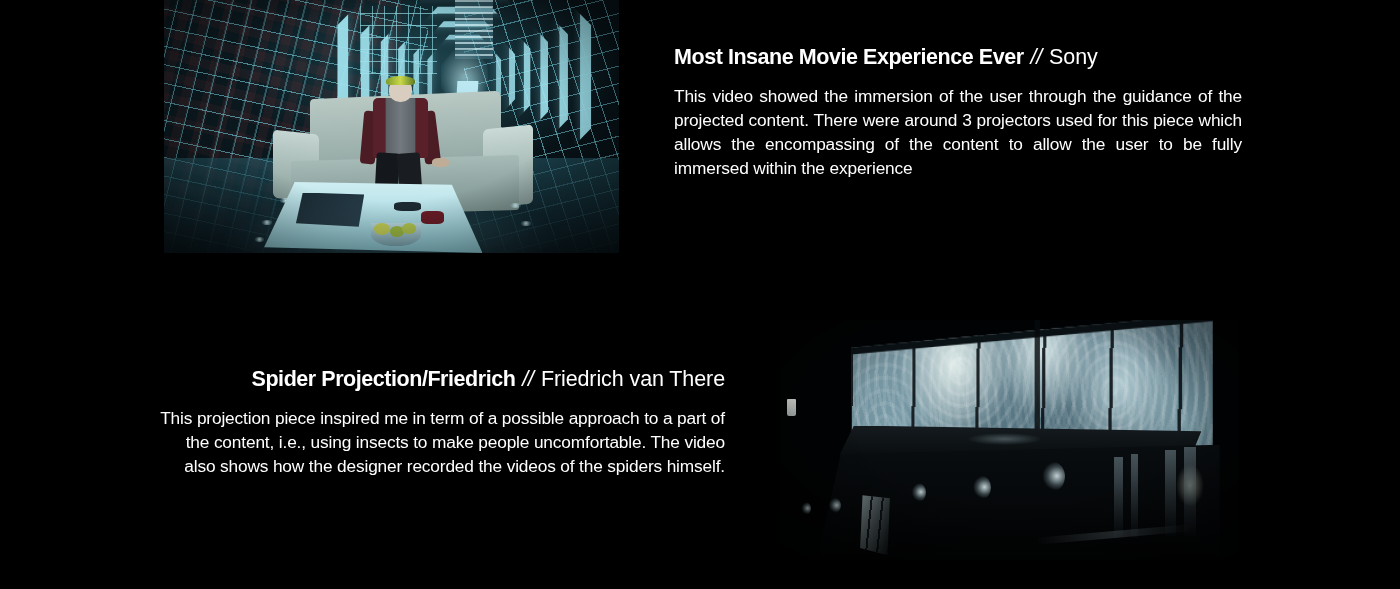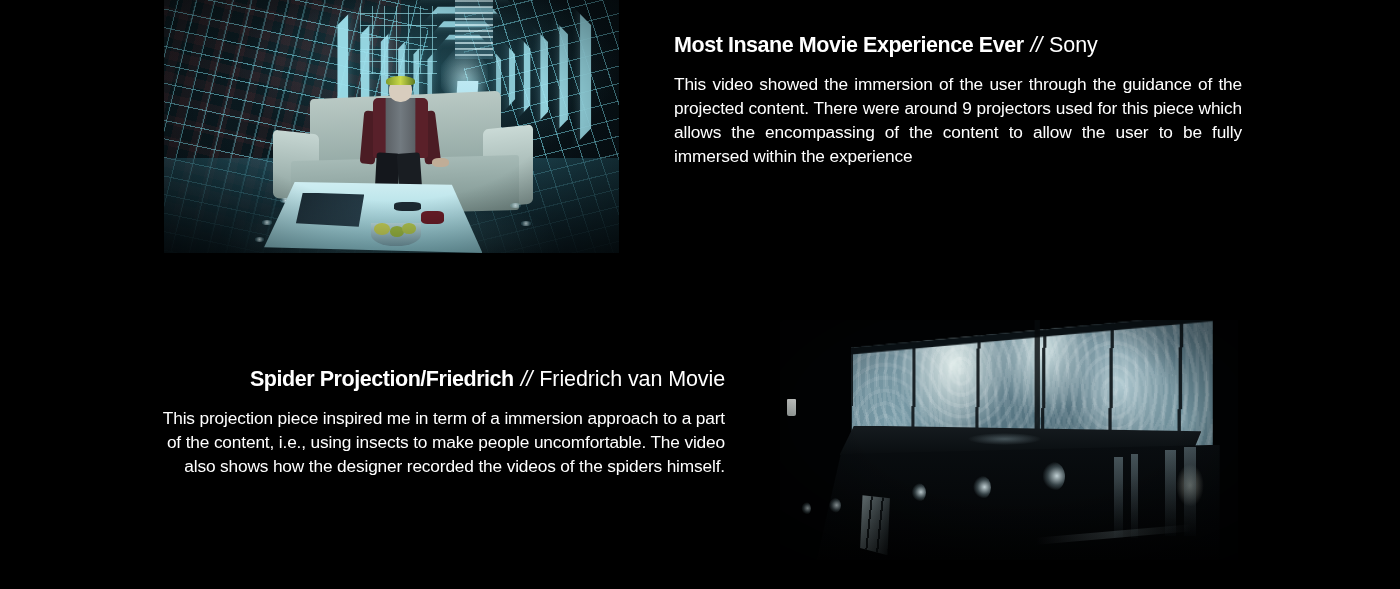--- a/index.html
+++ b/index.html
@@ -432,36 +432,36 @@
     <div class="table-obj"></div>
     <div class="fruit-bowl"></div>
     <div class="fruit-a"></div>
     <div class="fruit-b"></div>
     <div class="fruit-c"></div>
 
     <div class="vignette-1"></div>
   </div>
 </div>
 
-<div class="section" id="text-entry-1" style="left:674px; top:32px; width:568px;">
+<div class="section" id="text-entry-1" style="left:674px; top:44px; width:568px;">
   <p class="entry-title">
     <span class="t-main">Most Insane Movie Experience Ever</span>
     <span class="t-sep">//</span>
     <span class="t-author">Sony</span>
   </p>
-  <p class="entry-body align-justify">This video showed the immersion of the user through the guidance of the projected content. There were around 9 projectors used for this piece which allows the encompassing of the content to allow the user to be fully immersed within the experience</p>
+  <p class="entry-body align-justify">This video showed the immersion of the user through the guidance of the projected content. There were around 3 projectors used for this piece which allows the encompassing of the content to allow the user to be fully immersed within the experience</p>
 </div>
 
 <div class="section" id="text-entry-2" style="left:157px; top:366px; width:568px;">
   <p class="entry-title align-right">
     <span class="t-main">Spider Projection/Friedrich</span>
     <span class="t-sep">//</span>
-    <span class="t-author">Friedrich van Movie</span>
+    <span class="t-author">Friedrich van There</span>
   </p>
-  <p class="entry-body align-right">This projection piece inspired me in term of a immersion approach to a part of the content, i.e., using insects to make people uncomfortable. The video also shows how the designer recorded the videos of the spiders himself.</p>
+  <p class="entry-body align-right">This projection piece inspired me in term of a possible approach to a part of the content, i.e., using insects to make people uncomfortable. The video also shows how the designer recorded the videos of the spiders himself.</p>
 </div>
 
 <div class="section" id="img-night-building" role="img" aria-label="Dark building at night whose upper glass facade is lit by a soft bluish-white projection, with small crescent-lit porthole windows below">
   <div class="bld-stage">
     <div class="bld-upper">
       <div class="glass-band"></div>
       <div class="glass-rings"></div>
       <div class="mullions"></div>
       <div class="frame-top"></div>
       <div class="bld-corner-shadow"></div>

